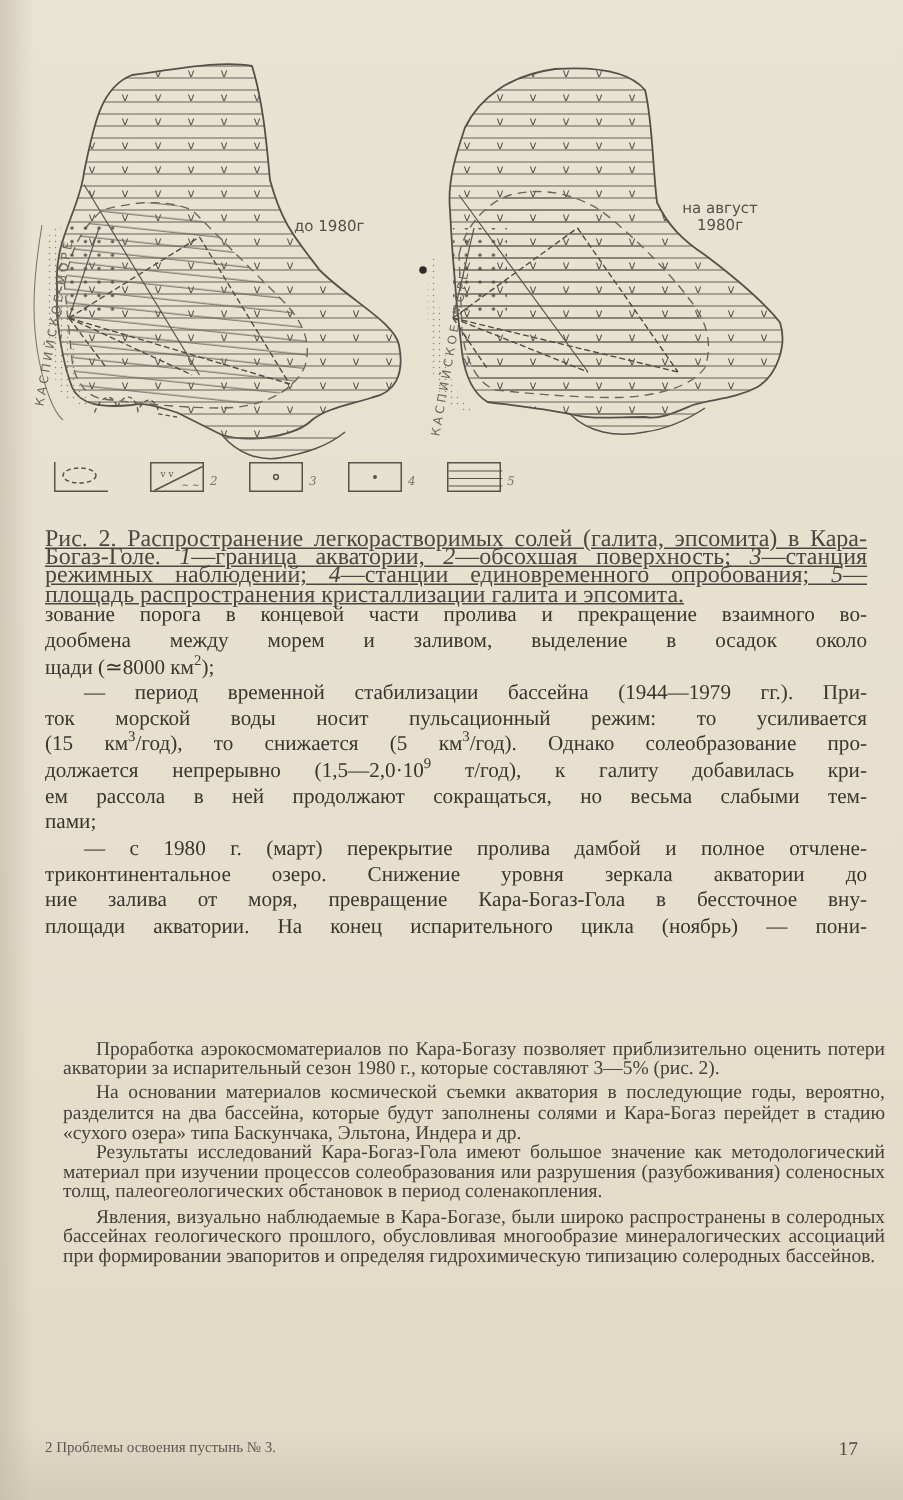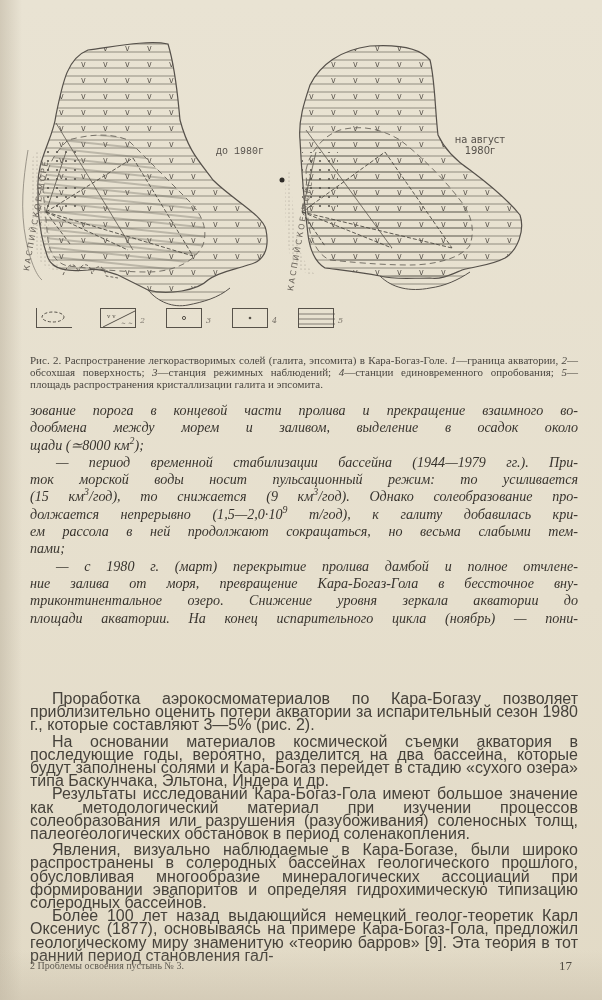--- a/index.html
+++ b/index.html
@@ -43,36 +43,37 @@
     position:absolute; top:0; width:36px; height:20px;
     border:1px solid #57524a; box-sizing:border-box;
   }
   .legend-num {
     position:absolute; top:8px; font-size:8px; font-style:italic; color:#7a736a;
     font-family:"DejaVu Serif", serif;
   }
   .caption {
     position:absolute; left:30px; top:354px; width:548px;
     font-family:"Liberation Serif", serif;
-    font-size:11px; line-height:12.2px; color:#4a4640;
+    font-size:16px; line-height:12.2px; color:#4a4640;
     text-align:justify;
+    text-decoration:underline;
   }
   .caption .i { font-style:italic; }
   .body-text {
     position:absolute; left:30px; top:402px; width:548px;
     font-family:"Liberation Serif", serif;
     font-size:14.1px; line-height:17.3px; color:#38342e;
   }
-  .body-text p { margin:0; text-align:justify; text-align-last:justify;font-style:italic; }
+  .body-text p { margin:0; text-align:justify; text-align-last:justify; }
   .body-text p.end { text-align-last:left; }
   .body-text p.indent { text-indent:26px; }
   .small-text {
-    position:absolute; left:30px; top:692px; width:548px;
-    font-family:Liberation Sans, sans-serif;
-    font-size:16px; line-height:13.2px; color:#46423b;
+    position:absolute; left:42px; top:692px; width:548px;
+    font-family:Liberation Serif, serif;
+    font-size:13px; line-height:13.2px; color:#46423b;
   }
   .small-text p { margin:0; text-align:justify; text-indent:22px; }
   .small-text p.gap { margin-top:3px; }
   .footer {
     position:absolute; left:30px; top:958px; width:548px; height:16px;
     font-family:"Liberation Serif", serif;
   }
   .footer-left { position:absolute; left:0; top:2px; font-size:10px; color:#4a463f; }
   .footer-right { position:absolute; right:6px; top:0; font-size:13px; color:#3a362f; }
   sup, sub { font-size:70%; line-height:0; }
@@ -139,21 +140,21 @@
         </g>
         <g stroke="#5a554d" stroke-width="0.8" fill="none">
           <line x1="22" y1="172" x2="36" y2="112"></line>
           <line x1="26" y1="90" x2="112" y2="208"></line>
         </g>
         <path d="M100,236 C112,248 130,252 150,248 C165,246 178,240 190,232" fill="url(#hatch)" stroke="#55504a" stroke-width="1"></path>
         <circle cx="2" cy="140" r="2.5" fill="#2e2b27"></circle>
       </g>
     </svg>
 
-    <div class="map-label" style="left:208px; top:74px;font-family:Liberation Mono, monospace;">до 1980г</div>
+    <div class="map-label" style="left:188px; top:74px;">до 1980г</div>
     <div class="map-label" style="left:442px; top:62px; width:60px;">
       <div>на август</div>
       <div>1980г</div>
     </div>
     <div class="vertical-label" style="left:14px; top:230px; transform:rotate(-80deg);">КАСПИЙСКОЕ МОРЕ</div>
     <div class="vertical-label" style="left:278px; top:250px; transform:rotate(-80deg);">КАСПИЙСКОЕ МОРЕ</div>
   </div>
 
   <div class="legend">
     <div class="legend-item" style="left:0;">
@@ -210,37 +211,36 @@
     <span class="i">5</span><span>—площадь распространения кристаллизации галита и эпсомита.</span>
   </div>
 
   <div class="body-text">
     <p>зование порога в концевой части пролива и прекращение взаимного во-</p>
     <p>дообмена между морем и заливом, выделение в осадок около</p>
     <p class="end"><span>щади (≃8000 км</span><sup>2</sup><span>);</span></p>
 
     <p class="indent">— период временной стабилизации бассейна (1944—1979 гг.). При-</p>
     <p>ток морской воды носит пульсационный режим: то усиливается</p>
-    <p><span>(15 км</span><sup>3</sup><span>/год), то снижается (9 км</span><sup>3</sup><span>/год). Однако солеобразование про-</span></p>
+    <p><span>(15 км</span><sup>3</sup><span>/год), то снижается (5 км</span><sup>3</sup><span>/год). Однако солеобразование про-</span></p>
     <p><span>должается непрерывно (1,5—2,0·10</span><sup>9</sup><span> т/год), к галиту добавилась кри-</span></p>
     <p>ем рассола в ней продолжают сокращаться, но весьма слабыми тем-</p>
     <p class="end">пами;</p>
 
     <p class="indent">— с 1980 г. (март) перекрытие пролива дамбой и полное отчлене-</p>
+    <p>триконтинентальное озеро. Снижение уровня зеркала акватории до</p>
     <p>ние залива от моря, превращение Кара-Богаз-Гола в бессточное вну-</p>
-    <p>триконтинентальное озеро. Снижение уровня зеркала акватории до</p>
     <p>площади акватории. На конец испарительного цикла (ноябрь) — пони-</p>
   </div>
 
   <div class="small-text">
     <p>Проработка аэрокосмоматериалов по Кара-Богазу позволяет приблизительно оценить потери акватории за испарительный сезон 1980 г., которые составляют 3—5% (рис. 2).</p>
     <p class="gap">На основании материалов космической съемки акватория в последующие годы, вероятно, разделится на два бассейна, которые будут заполнены солями и Кара-Богаз перейдет в стадию «сухого озера» типа Баскунчака, Эльтона, Индера и др.</p>
     <p>Результаты исследований Кара-Богаз-Гола имеют большое значение как методологический материал при изучении процессов солеобразования или разрушения (разубоживания) соленосных толщ, палеогеологических обстановок в период соленакопления.</p>
     <p class="gap">Явления, визуально наблюдаемые в Кара-Богазе, были широко распространены в солеродных бассейнах геологического прошлого, обусловливая многообразие минералогических ассоциаций при формировании эвапоритов и определяя гидрохимическую типизацию солеродных бассейнов.</p>
-    <p>Более 100 лет назад выдающийся немецкий геолог-теоретик Карл Оксениус (1877), основываясь на примере Кара-Богаз-Гола, предложил геологическому миру знаменитую «теорию барров» [9]. Эта теория в тот ранний период становления гал-</p>
   </div>
 
   <div class="footer">
     <span class="footer-left">2 Проблемы освоения пустынь № 3.</span>
     <span class="footer-right">17</span>
   </div>
 
   <div class="bottom-shadow"></div>
 </div>
 

